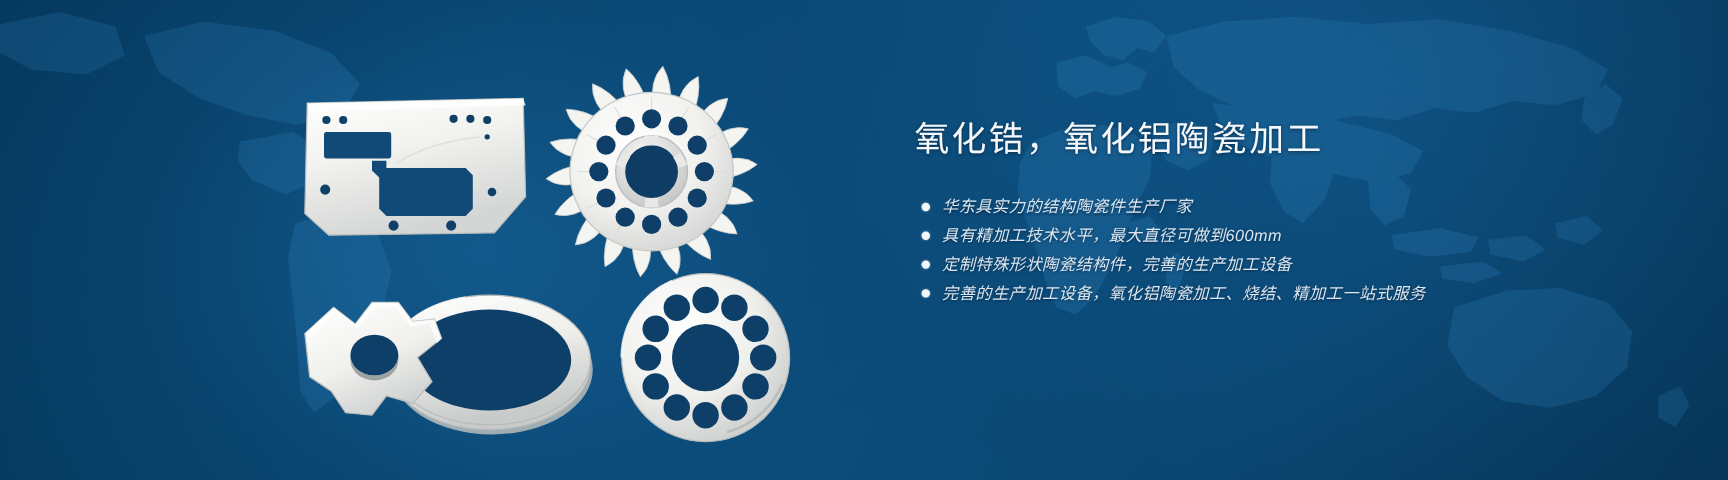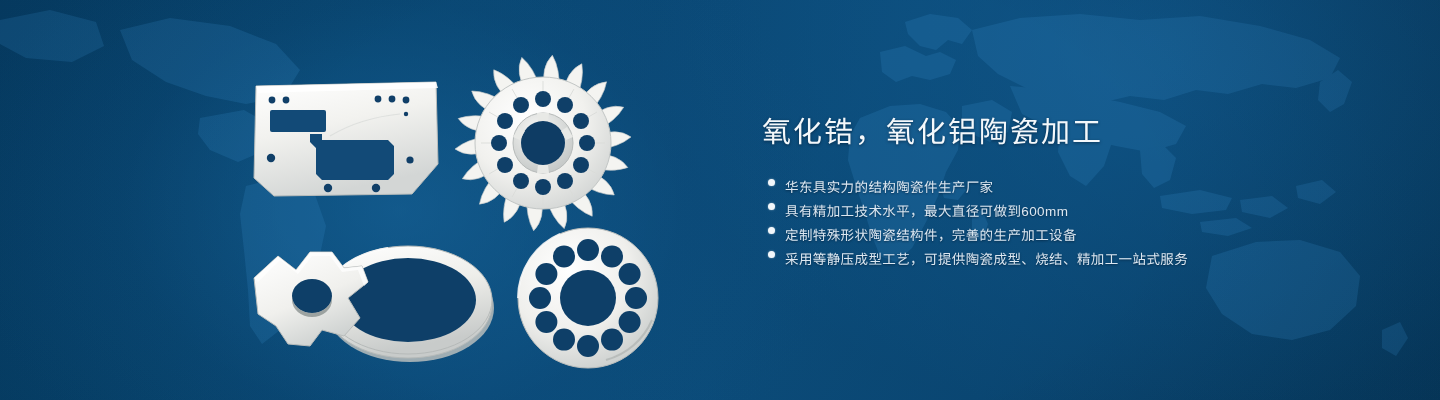--- a/index.html
+++ b/index.html
@@ -37,39 +37,40 @@
   .prod{position:absolute;}
   .prod svg{display:block;overflow:visible;}
 
   .p-plate{left:250px;top:78px;}
   .p-impeller{left:448px;top:48px;}
   .p-star{left:248px;top:222px;}
   .p-ring{left:508px;top:222px;}
 
   
   .content{
-    position:absolute;left:762px;top:113px;width:640px;
+    position:absolute;left:762px;top:98px;width:640px;
   }
   .title{
     margin:0;
     font-size:29px;
     line-height:38px;
     letter-spacing:2px;
     font-weight:400;
     color:#f4f8fb;
     text-shadow:0 1px 3px rgba(0,18,36,0.55);
     white-space:nowrap;
   }
   .bullets{
     list-style:none;margin:28px 0 0 0;padding:0;
   }
   .bullets li{
-    display:flex;
+    display:flex;align-items:center;
     margin:0 0 7px 0;
     height:17px;
+    font-style:italic;
   }
   .dot{
     flex:0 0 auto;
     width:7px;height:7px;border-radius:50%;
     background:#f2f7fb;
     margin:0 10px 0 6px;
     box-shadow:0 0 2px rgba(255,255,255,0.5);
   }
   .btxt{
     font-size:13.5px;
@@ -349,18 +350,18 @@
       <li>
         <span class="dot"></span>
         <span class="btxt">具有精加工技术水平，最大直径可做到600mm</span>
       </li>
       <li>
         <span class="dot"></span>
         <span class="btxt">定制特殊形状陶瓷结构件，完善的生产加工设备</span>
       </li>
       <li>
         <span class="dot"></span>
-        <span class="btxt">采用等静压成型工艺，可提供陶瓷成型、烧结、精加工一站式服务</span>
+        <span class="btxt">完善的生产加工设备，氧化铝陶瓷加工、烧结、精加工一站式服务</span>
       </li>
     </ul>
   </div>
 
 </div>
 
 </body></html>

